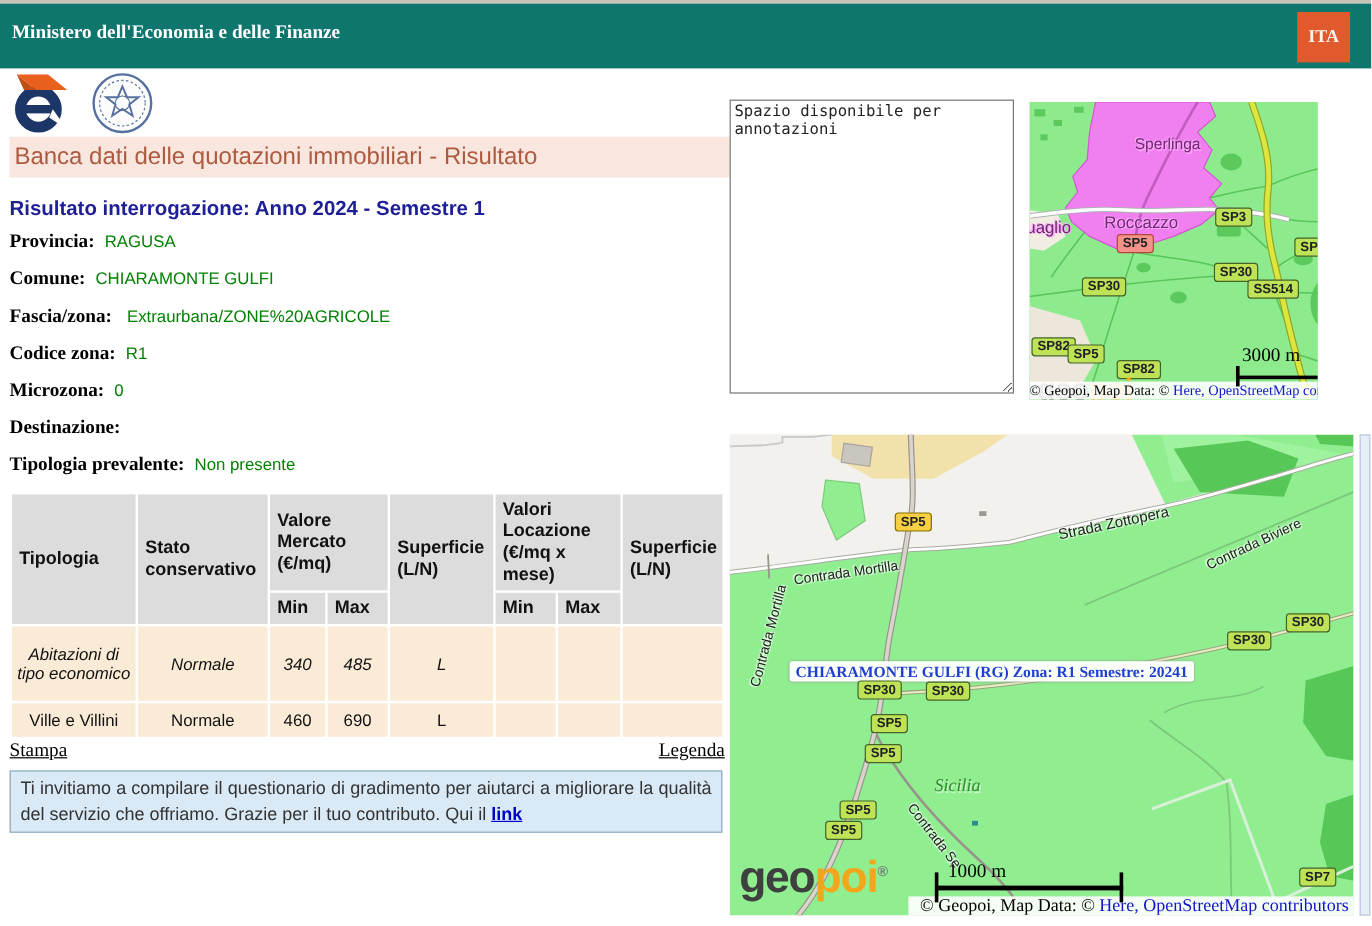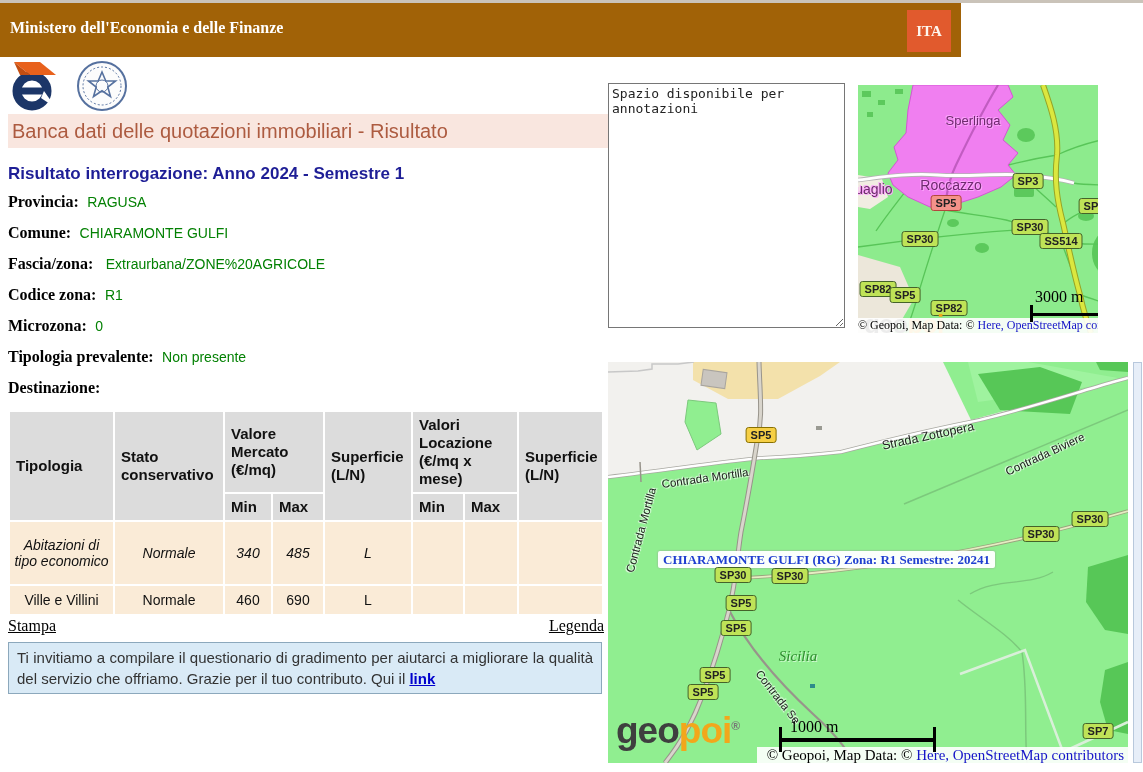--- a/index.html
+++ b/index.html
@@ -2,24 +2,24 @@
 <html><head>
 <meta charset="utf-8">
 <style>
   * { box-sizing: border-box; margin: 0; padding: 0; }
   html,body { background:#fff; }
   body { font-family: "Liberation Sans", sans-serif; }
   #page { position:relative; width:1143px; height:772px; overflow:hidden; background:#fff; }
 
   
   .topstrip { position:absolute; left:0; top:0; width:1143px; height:3px; background:#cac3b9; }
-  .topbar { position:absolute; left:0; top:3px; width:961px; height:54px; background:#a16207; }
+  .topbar { position:absolute; left:0; top:3px; width:1143px; height:54px; background:#0f766e; }
   .topbar .ministry { position:absolute; left:10px; top:16px; color:#fff;
       font:bold 16px "Liberation Serif", serif; }
-  .lang-btn { position:absolute; right:10px; top:7px; width:44px; height:42px;
+  .lang-btn { position:absolute; right:18px; top:7px; width:44px; height:42px;
       background:#e15a2d; color:#fdf6ee; border:none; font:bold 15px "Liberation Serif", serif;
       text-align:center; line-height:42px; cursor:pointer; }
 
   
   .leftcol { position:absolute; left:8px; top:60px; width:596px; }
 
   .logo-row { display:flex; align-items:flex-start; height:52px; }
   .logo-mark { width:54px; height:52px; flex:0 0 54px; }
   .logo-text { font:bold 22px "DejaVu Sans Mono", monospace; line-height:24px; letter-spacing:1px; margin-left:-6px; }
   .logo-text .l1 { color:#e8611c; display:block; padding-left:4px; }
@@ -155,26 +155,26 @@
       </div>
       <div class="field">
         <span class="fld-label">Codice zona:</span>
         <span class="fld-value">R1</span>
       </div>
       <div class="field">
         <span class="fld-label">Microzona:</span>
         <span class="fld-value">0</span>
       </div>
       <div class="field">
+        <span class="fld-label">Destinazione:</span>
+        <span class="fld-value"></span>
+      </div>
+      <div class="field">
         <span class="fld-label">Tipologia prevalente:</span>
         <span class="fld-value">Non presente</span>
-      </div>
-      <div class="field">
-        <span class="fld-label">Destinazione:</span>
-        <span class="fld-value"></span>
       </div>
     </div>
 
     <table class="quot">
       <colgroup>
         <col style="width:103px">
           <col style="width:108px">
           <col style="width:46px">
           <col style="width:50px">
         <col style="width:86px">

